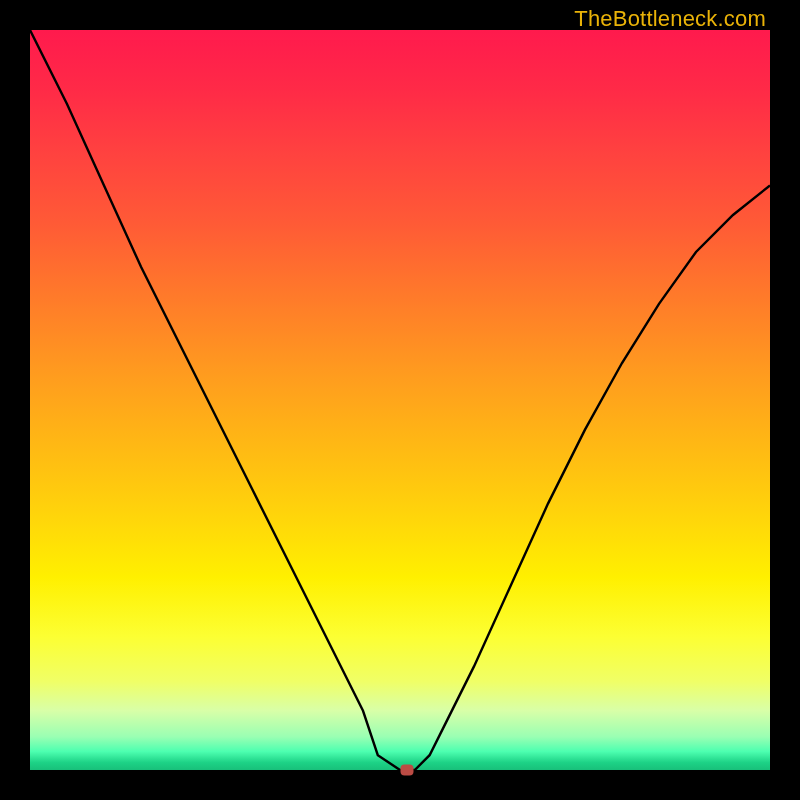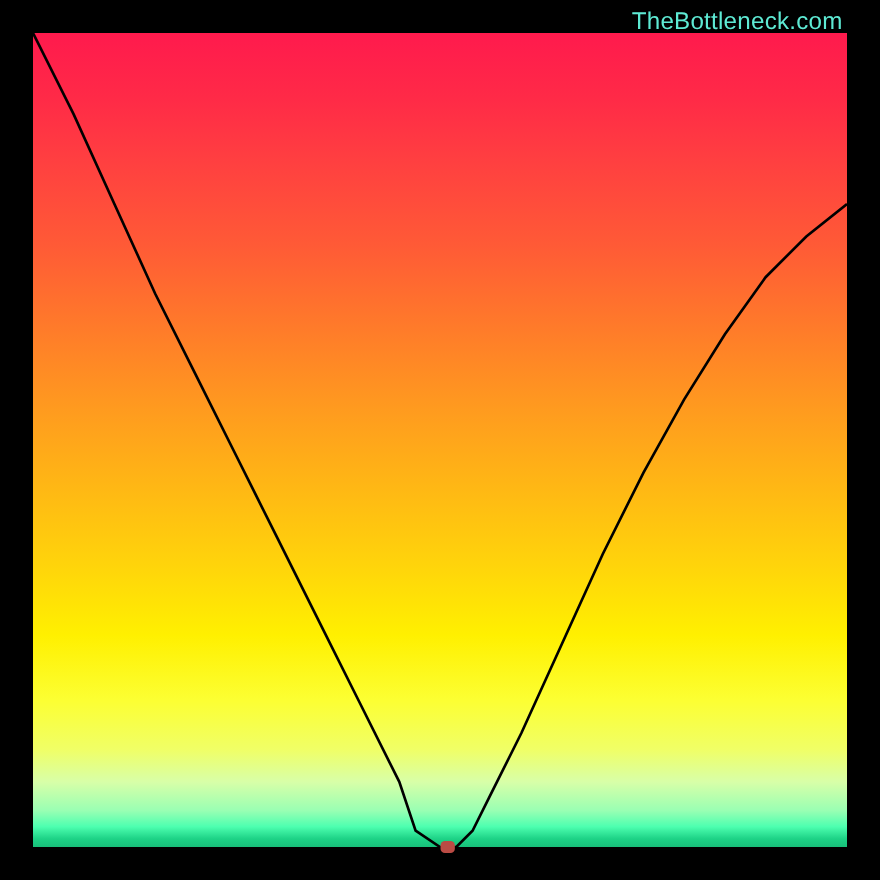--- a/index.html
+++ b/index.html
@@ -39,21 +39,21 @@
       #9affb3 95.5%,
       #4dffb0 97.5%,
       #1dd286 99%,
       #18c07a 100%
     );
   }
   .watermark {
     position: absolute;
     top: 6px;
     right: 34px;
-    color: #5eead4;
+    color: #eab308;
     font-size: 22px;
     letter-spacing: 0.2px;
     font-weight: 500;
     margin-left: 48px;
   }
   svg.curve {
     position: absolute;
     left: 0;
     top: 0;
     width: 740px;

